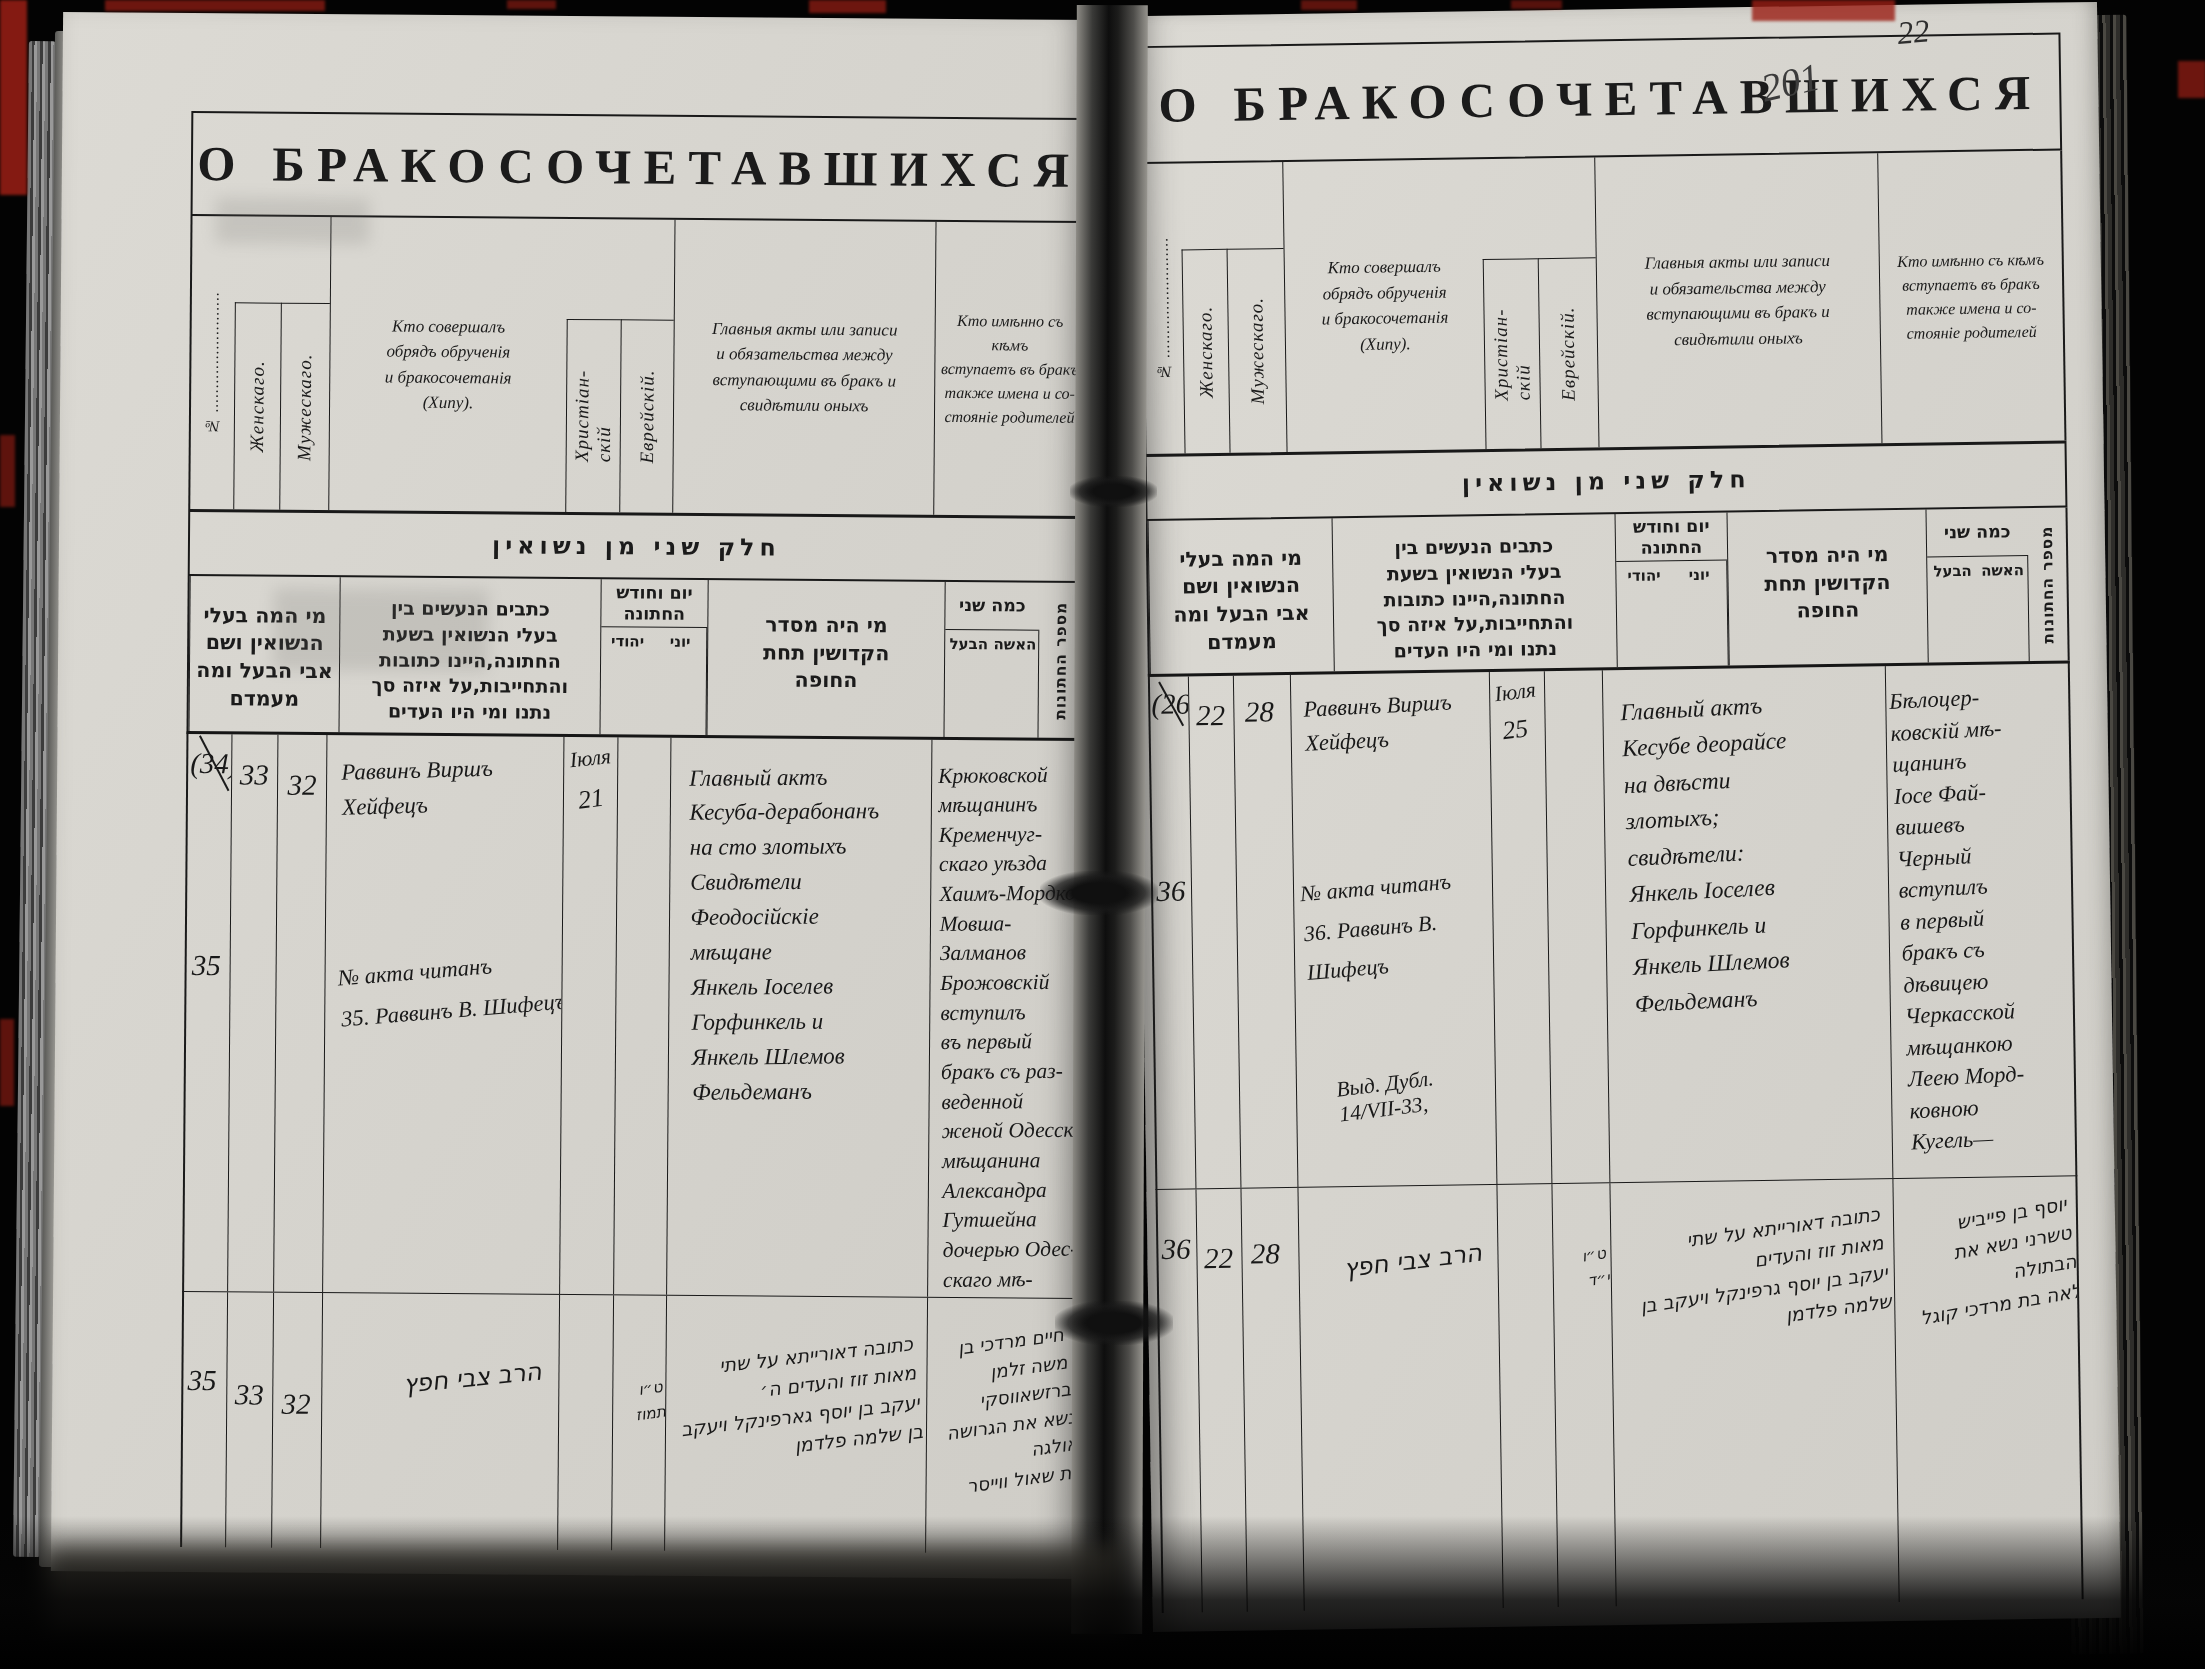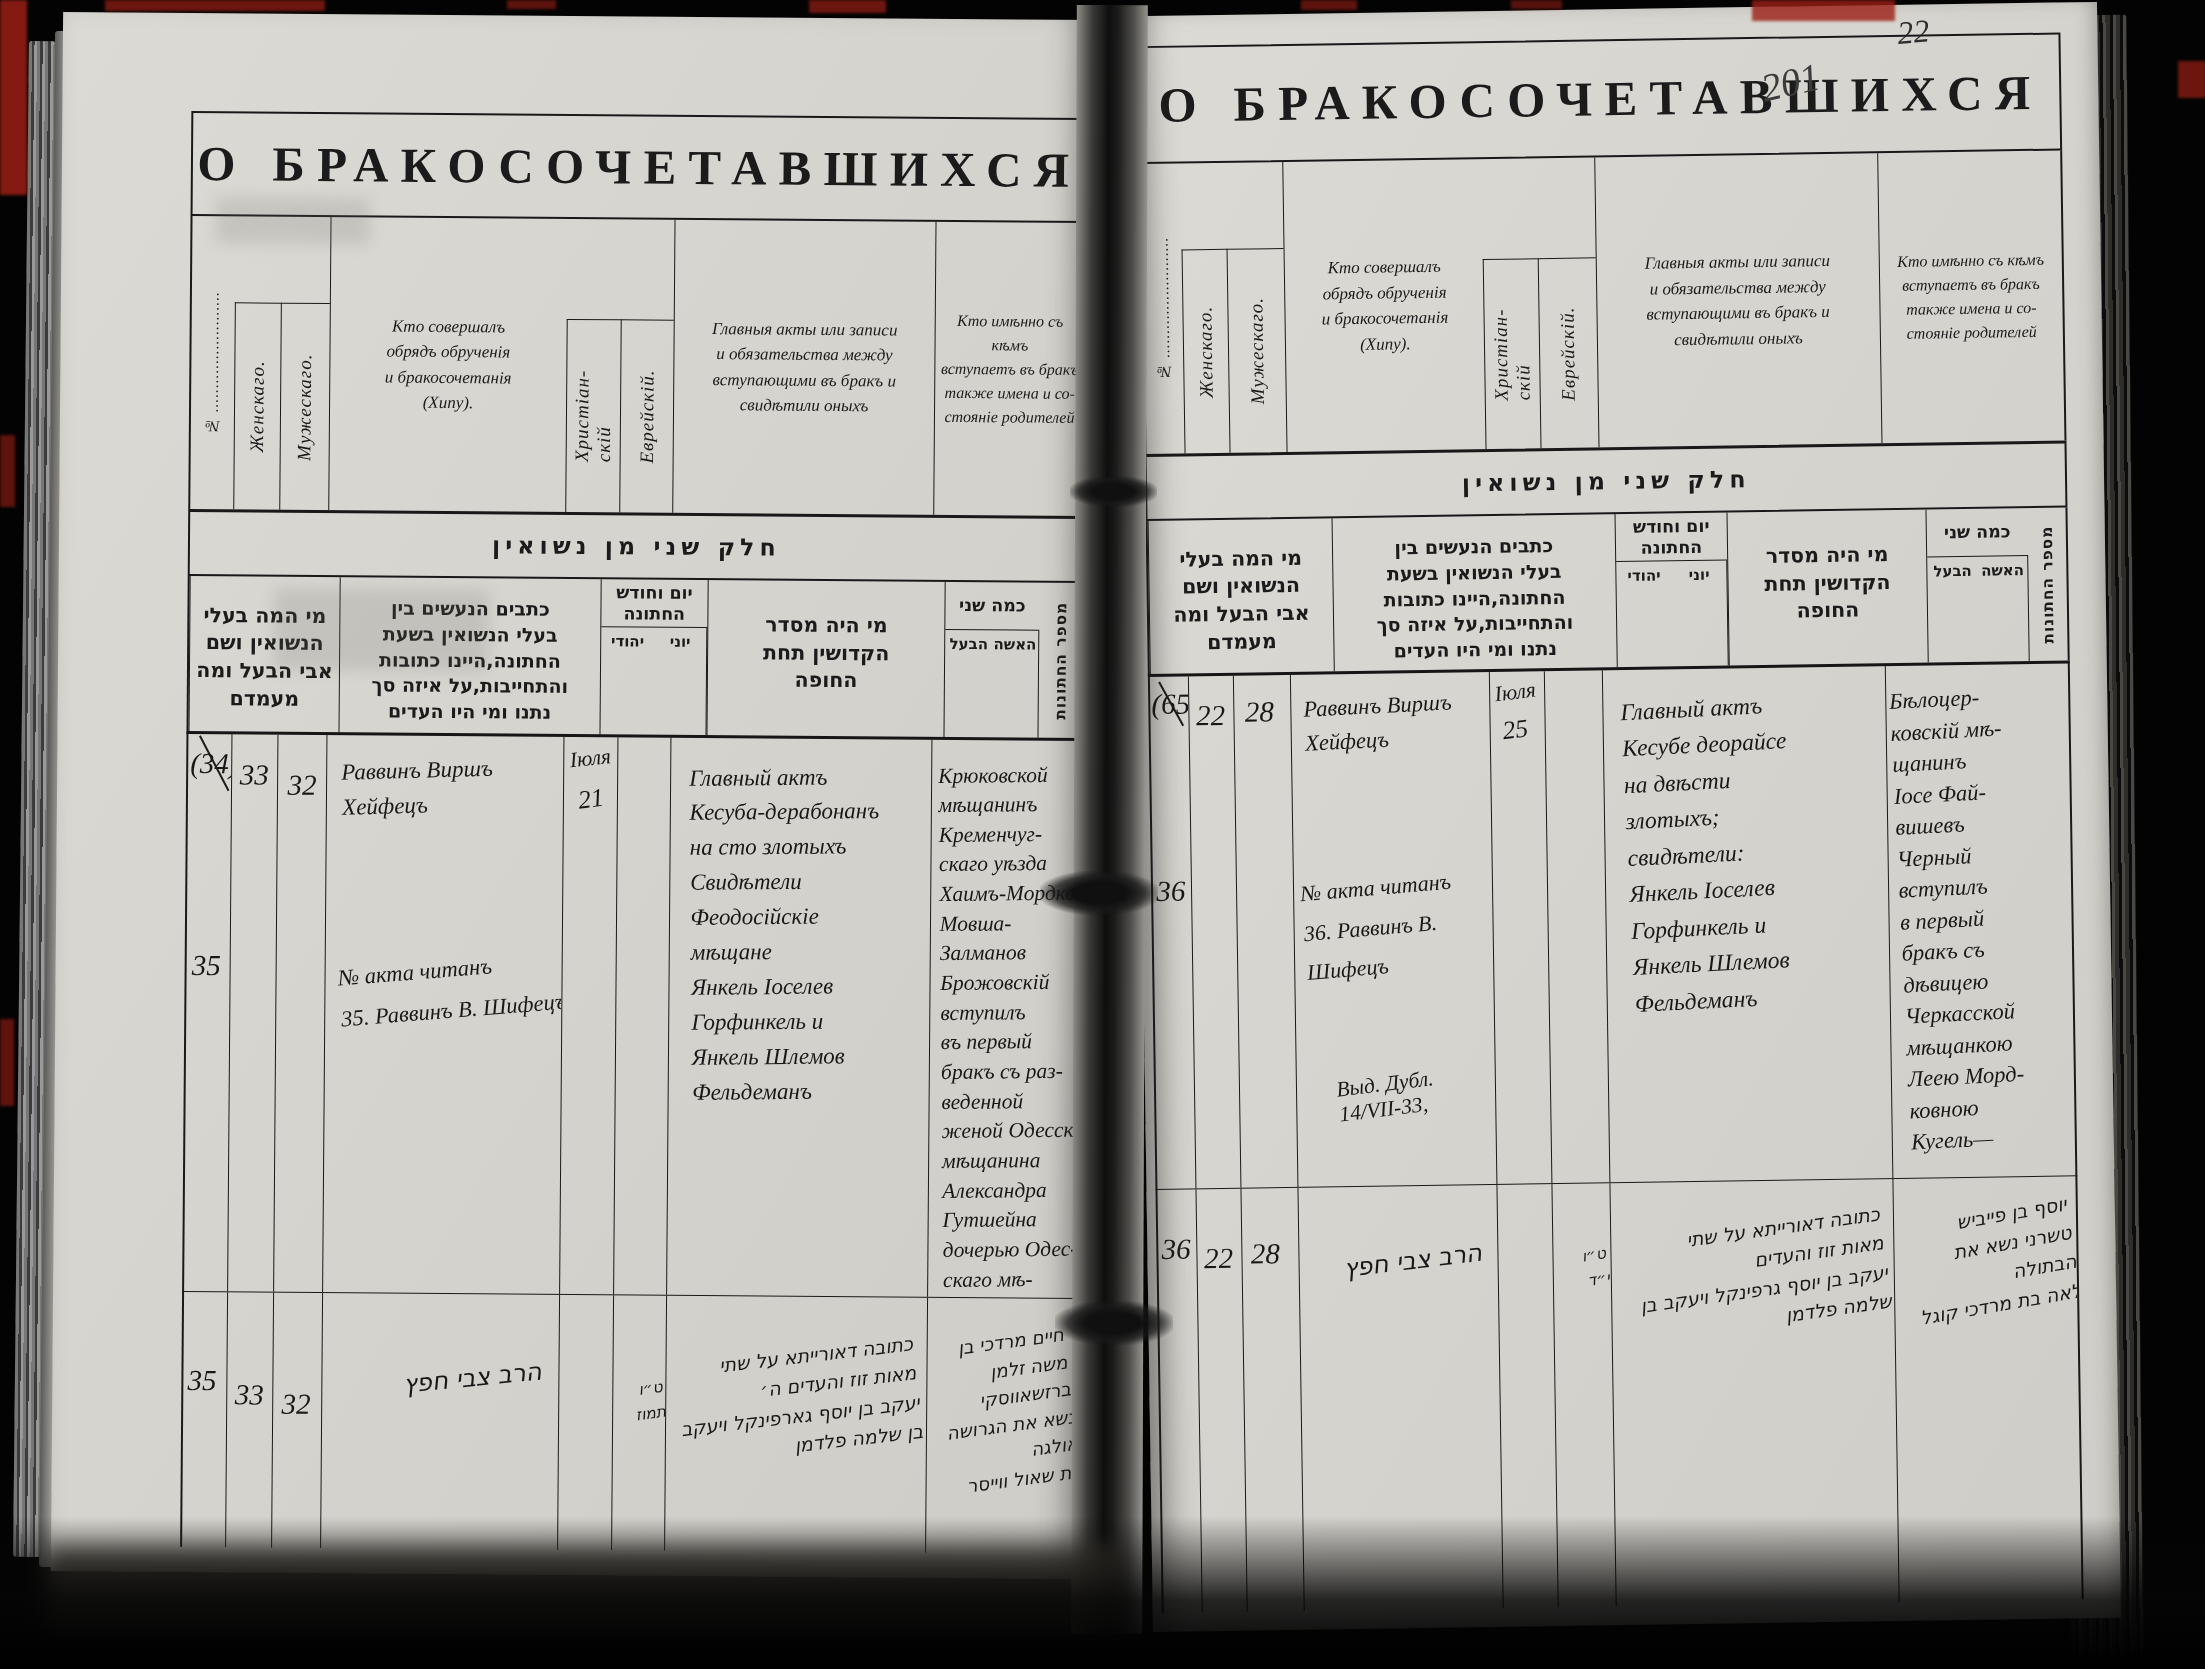--- a/index.html
+++ b/index.html
@@ -346,21 +346,21 @@
         <div class="cell">
           <div class="hblock" style="font-size:20.5px;padding-top:25.6px;">מי המה בעלי
 הנשואין ושם
 אבי הבעל ומה
 מעמדם</div>
         </div>
       </div>
 
       <div class="brow cols-right body-top" style="height:512px;">
         <div class="cell">
-          <div class="hw num struck" style="margin:11.3px 0 0 1px;">(65</div>
+          <div class="hw num struck" style="margin:11.3px 0 0 1px;">(26</div>
           <div class="hw num" style="margin:154px 0 0 3.1px;">36</div>
         </div>
         <div class="cell">
           <div class="hw num" style="margin:22.5px 0 0 6.1px;">22</div>
         </div>
         <div class="cell">
           <div class="hw num" style="margin:19.5px 0 0 10.2px;">28</div>
         </div>
         <div class="cell">
           <div class="hw" style="font-size:22.5px;line-height:1.5;padding:15.4px 0 0 12.3px;transform:rotate(-2deg);">Раввинъ Виршъ

